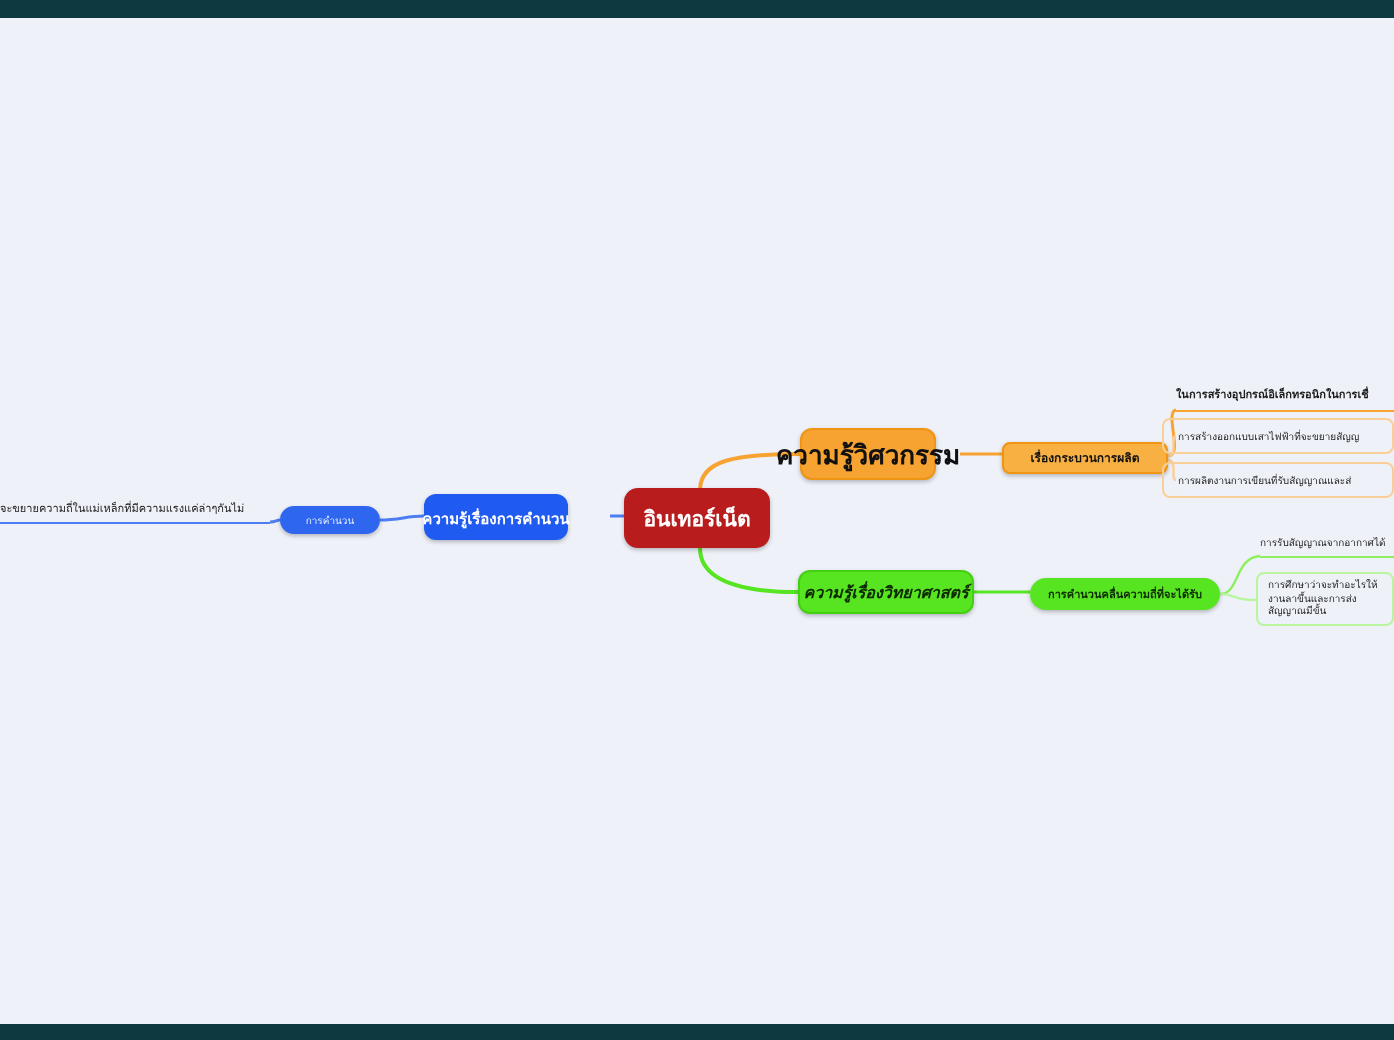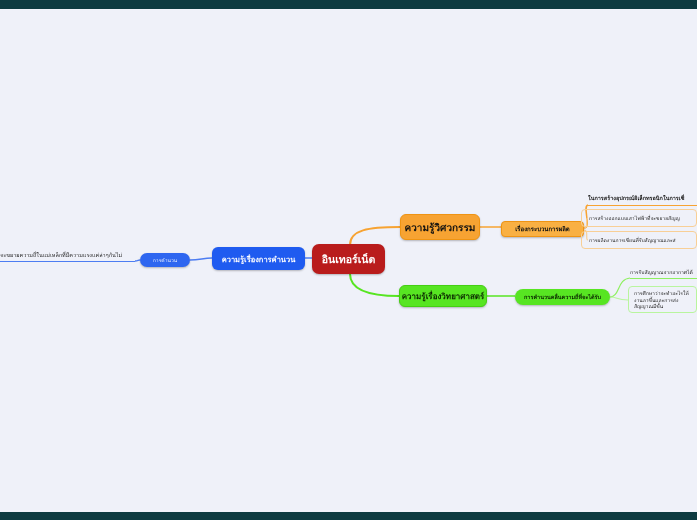--- a/index.html
+++ b/index.html
@@ -22,39 +22,39 @@
     text-align:center; cursor:pointer;
     box-shadow: 0 1px 2px rgba(0,0,0,.25);
     white-space:nowrap;
   }
   .root-node {
     left:312px; top:244px; width:73px; height:30px;
     background:#b91c1c; color:#fff; font-weight:bold; font-size:10.5px;
     border-radius:7px;
   }
   .calc-node {
-    left:212px; top:247px; width:93px; height:23px;
+    left:212px; top:247px; width:72px; height:23px;
     background:#1f5bf0; color:#fff; font-weight:bold; font-size:7.5px;
     border-radius:6px;
   }
   .calc-pill {
     left:140px; top:253px; width:50px; height:14px;
     background:#2e66f0; color:#e8efff; font-size:5px;
     border-radius:7px;
   }
   .calc-leaf {
     position:absolute; left:0; top:249px; width:135px; height:13px;
     font-size:5.5px; color:#1b1b1b; line-height:12px;
     border-bottom:1.5px solid #4d7df2;
     overflow:hidden; white-space:nowrap; cursor:pointer;
   }
   .eng-node {
-    left:400px; top:214px; width:80px; height:26px;
+    left:400px; top:214px; width:68px; height:26px;
     background:#f7a332; border:1.5px solid #ef9413;
-    color:#111; font-weight:bold; font-size:10px; border-radius:6px;
+    color:#111; font-weight:bold; font-size:13px; border-radius:6px;
   }
   .eng-sub {
     left:501px; top:221px; width:83px; height:16px;
     background:#f9b043; border:1px solid #ef9413;
     color:#111; font-weight:bold; font-size:6px; border-radius:4px;
   }
   .eng-leaf-underline {
     position:absolute; left:588px; top:193px; width:109px; height:13px;
     font-size:5.5px; font-weight:600; color:#1b1b1b; line-height:11px;
     border-bottom:1.5px solid #f7a332;
@@ -64,21 +64,21 @@
     position:absolute; left:581px; width:116px; height:18px;
     border:1px solid #f8cf96; border-radius:4px; background:transparent;
     font-size:5px; color:#222; display:flex; align-items:center;
     padding-left:7px; overflow:hidden; white-space:nowrap; cursor:pointer;
   }
   .eng-leaf-box.l2 { top:209px; }
   .eng-leaf-box.l3 { top:231px; }
   .sci-node {
     left:399px; top:285px; width:88px; height:22px;
     background:#57e522; border:1.5px solid #45cf13;
-    color:#0c2a00; font-weight:bold; font-size:8px; border-radius:6px;
+    color:#0c2a00; font-weight:bold; font-size:8px; border-radius:6px;font-style:italic;
   }
   .sci-pill {
     left:515px; top:289px; width:95px; height:16px;
     background:#57e522; color:#0c2a00; font-weight:bold; font-size:5.5px;
     border-radius:8px;
   }
   .sci-leaf-underline {
     position:absolute; left:630px; top:267px; width:67px; height:12px;
     font-size:5px; color:#222; line-height:10px;
     border-bottom:1.5px solid #8ef060;

